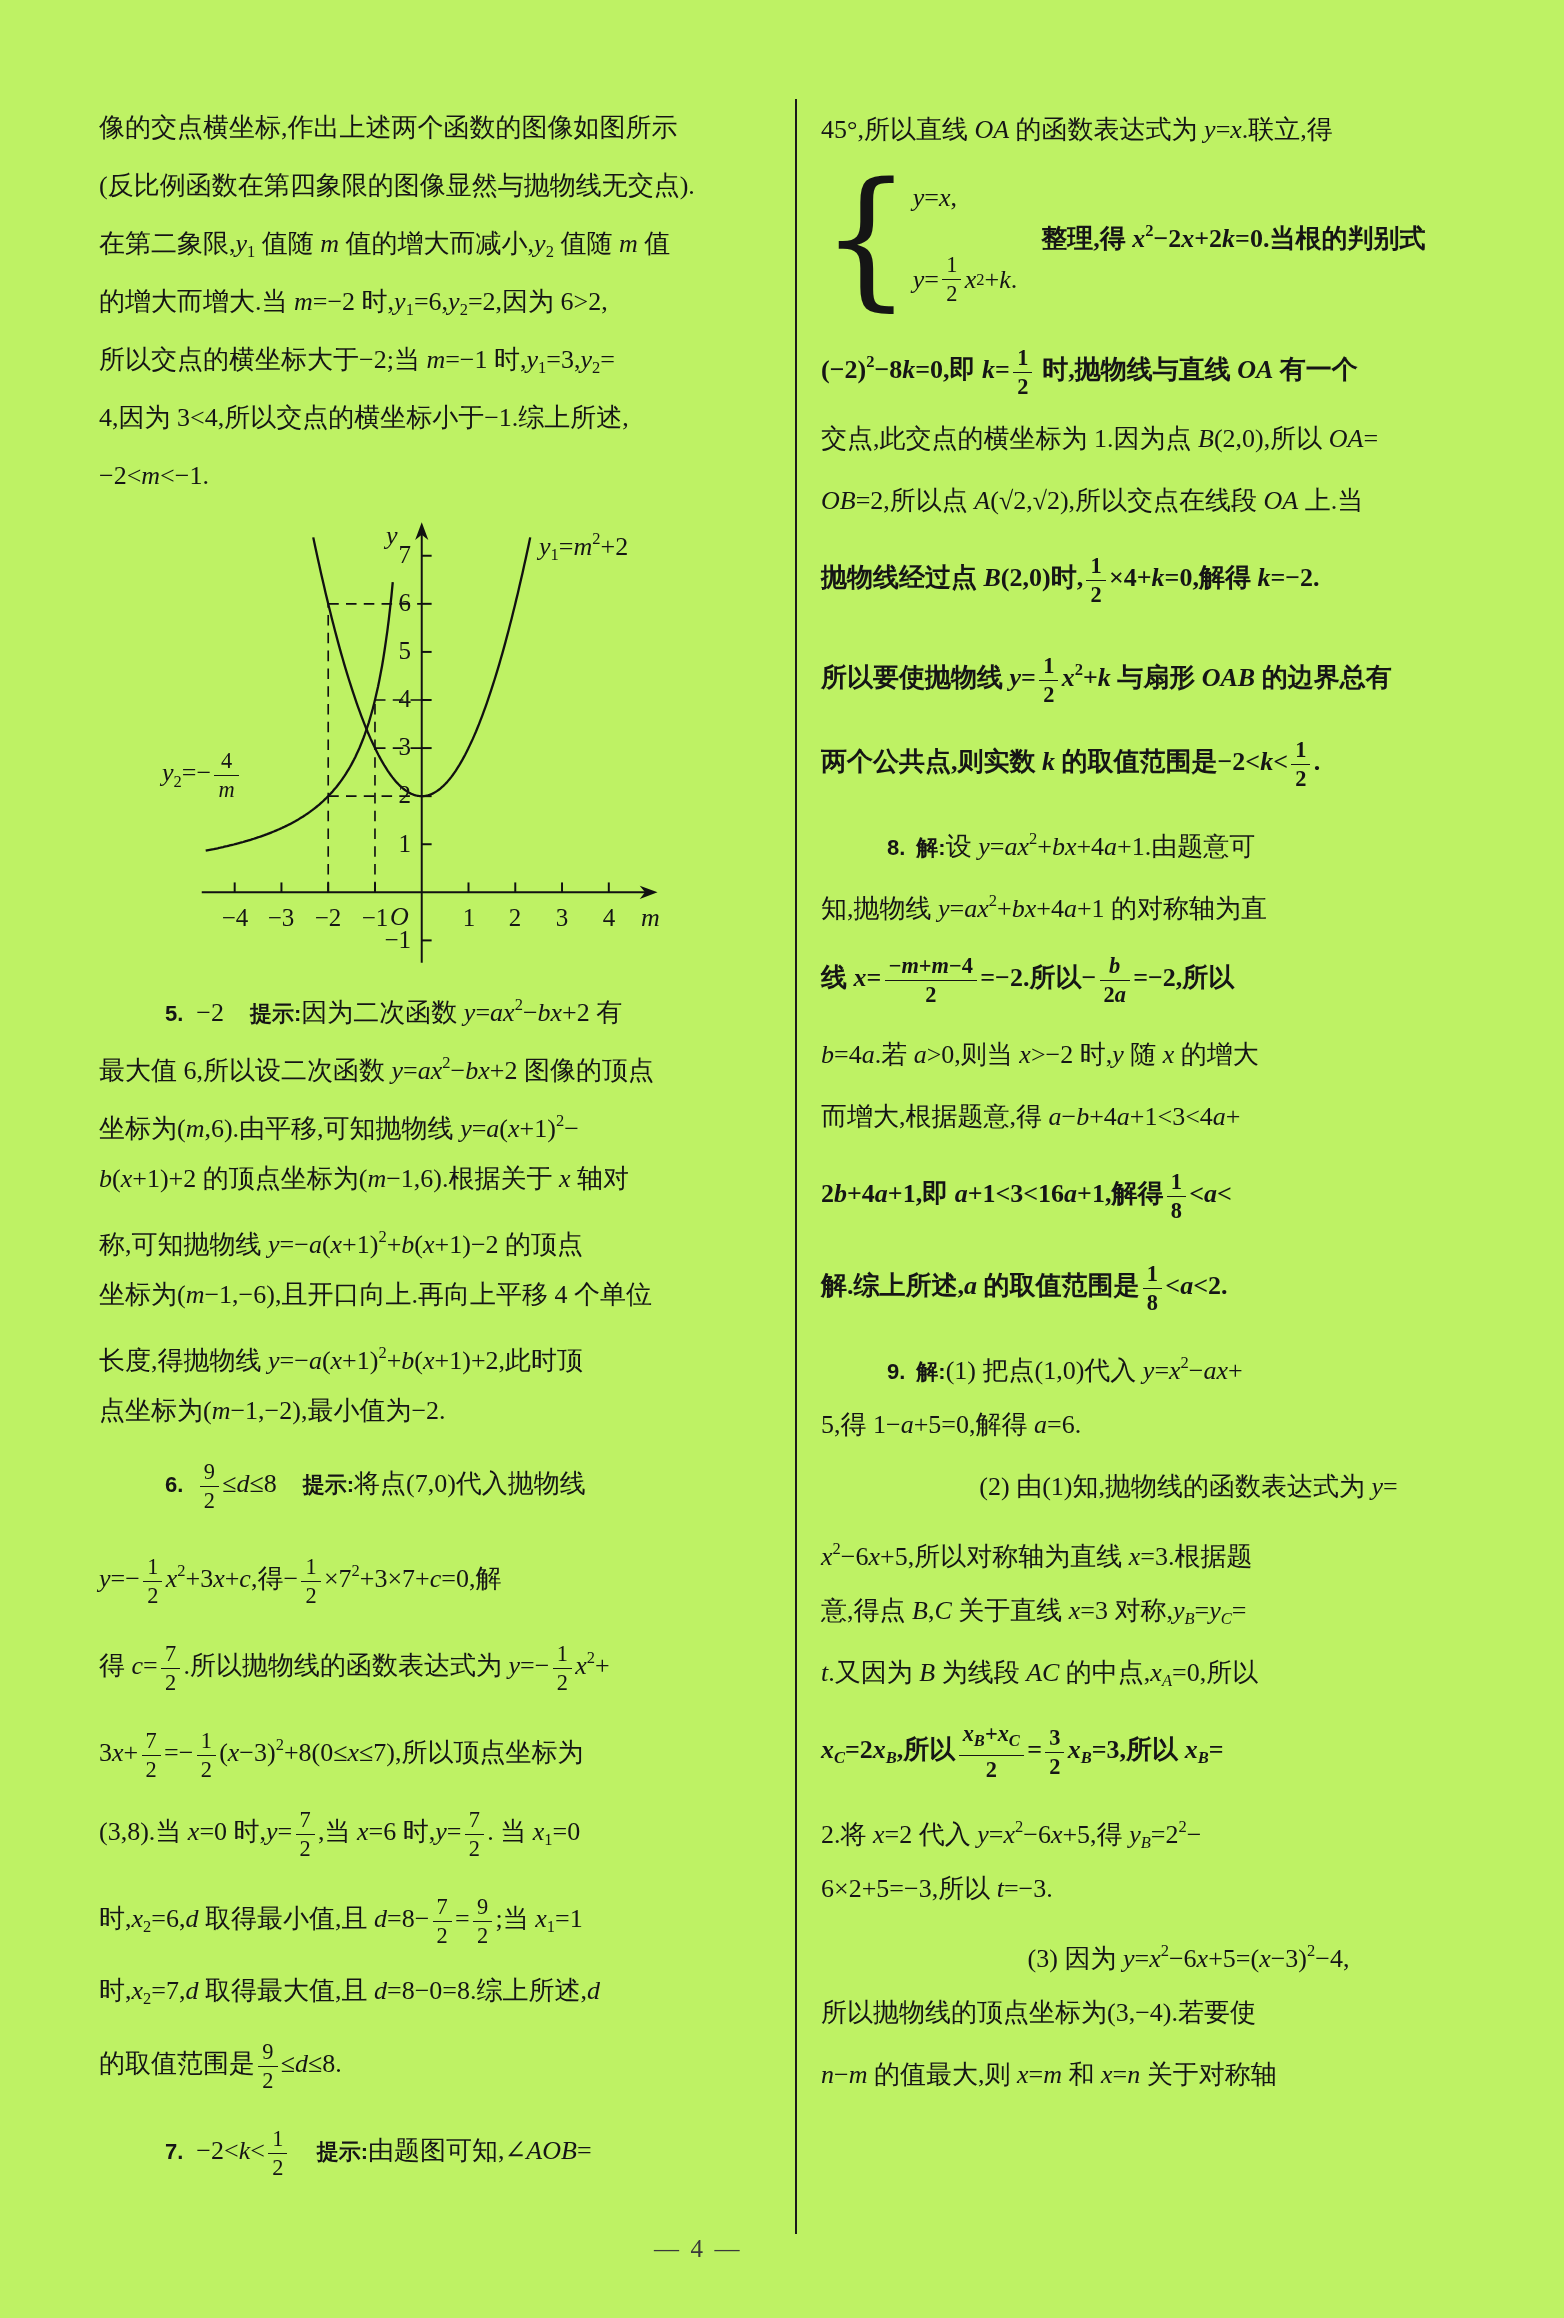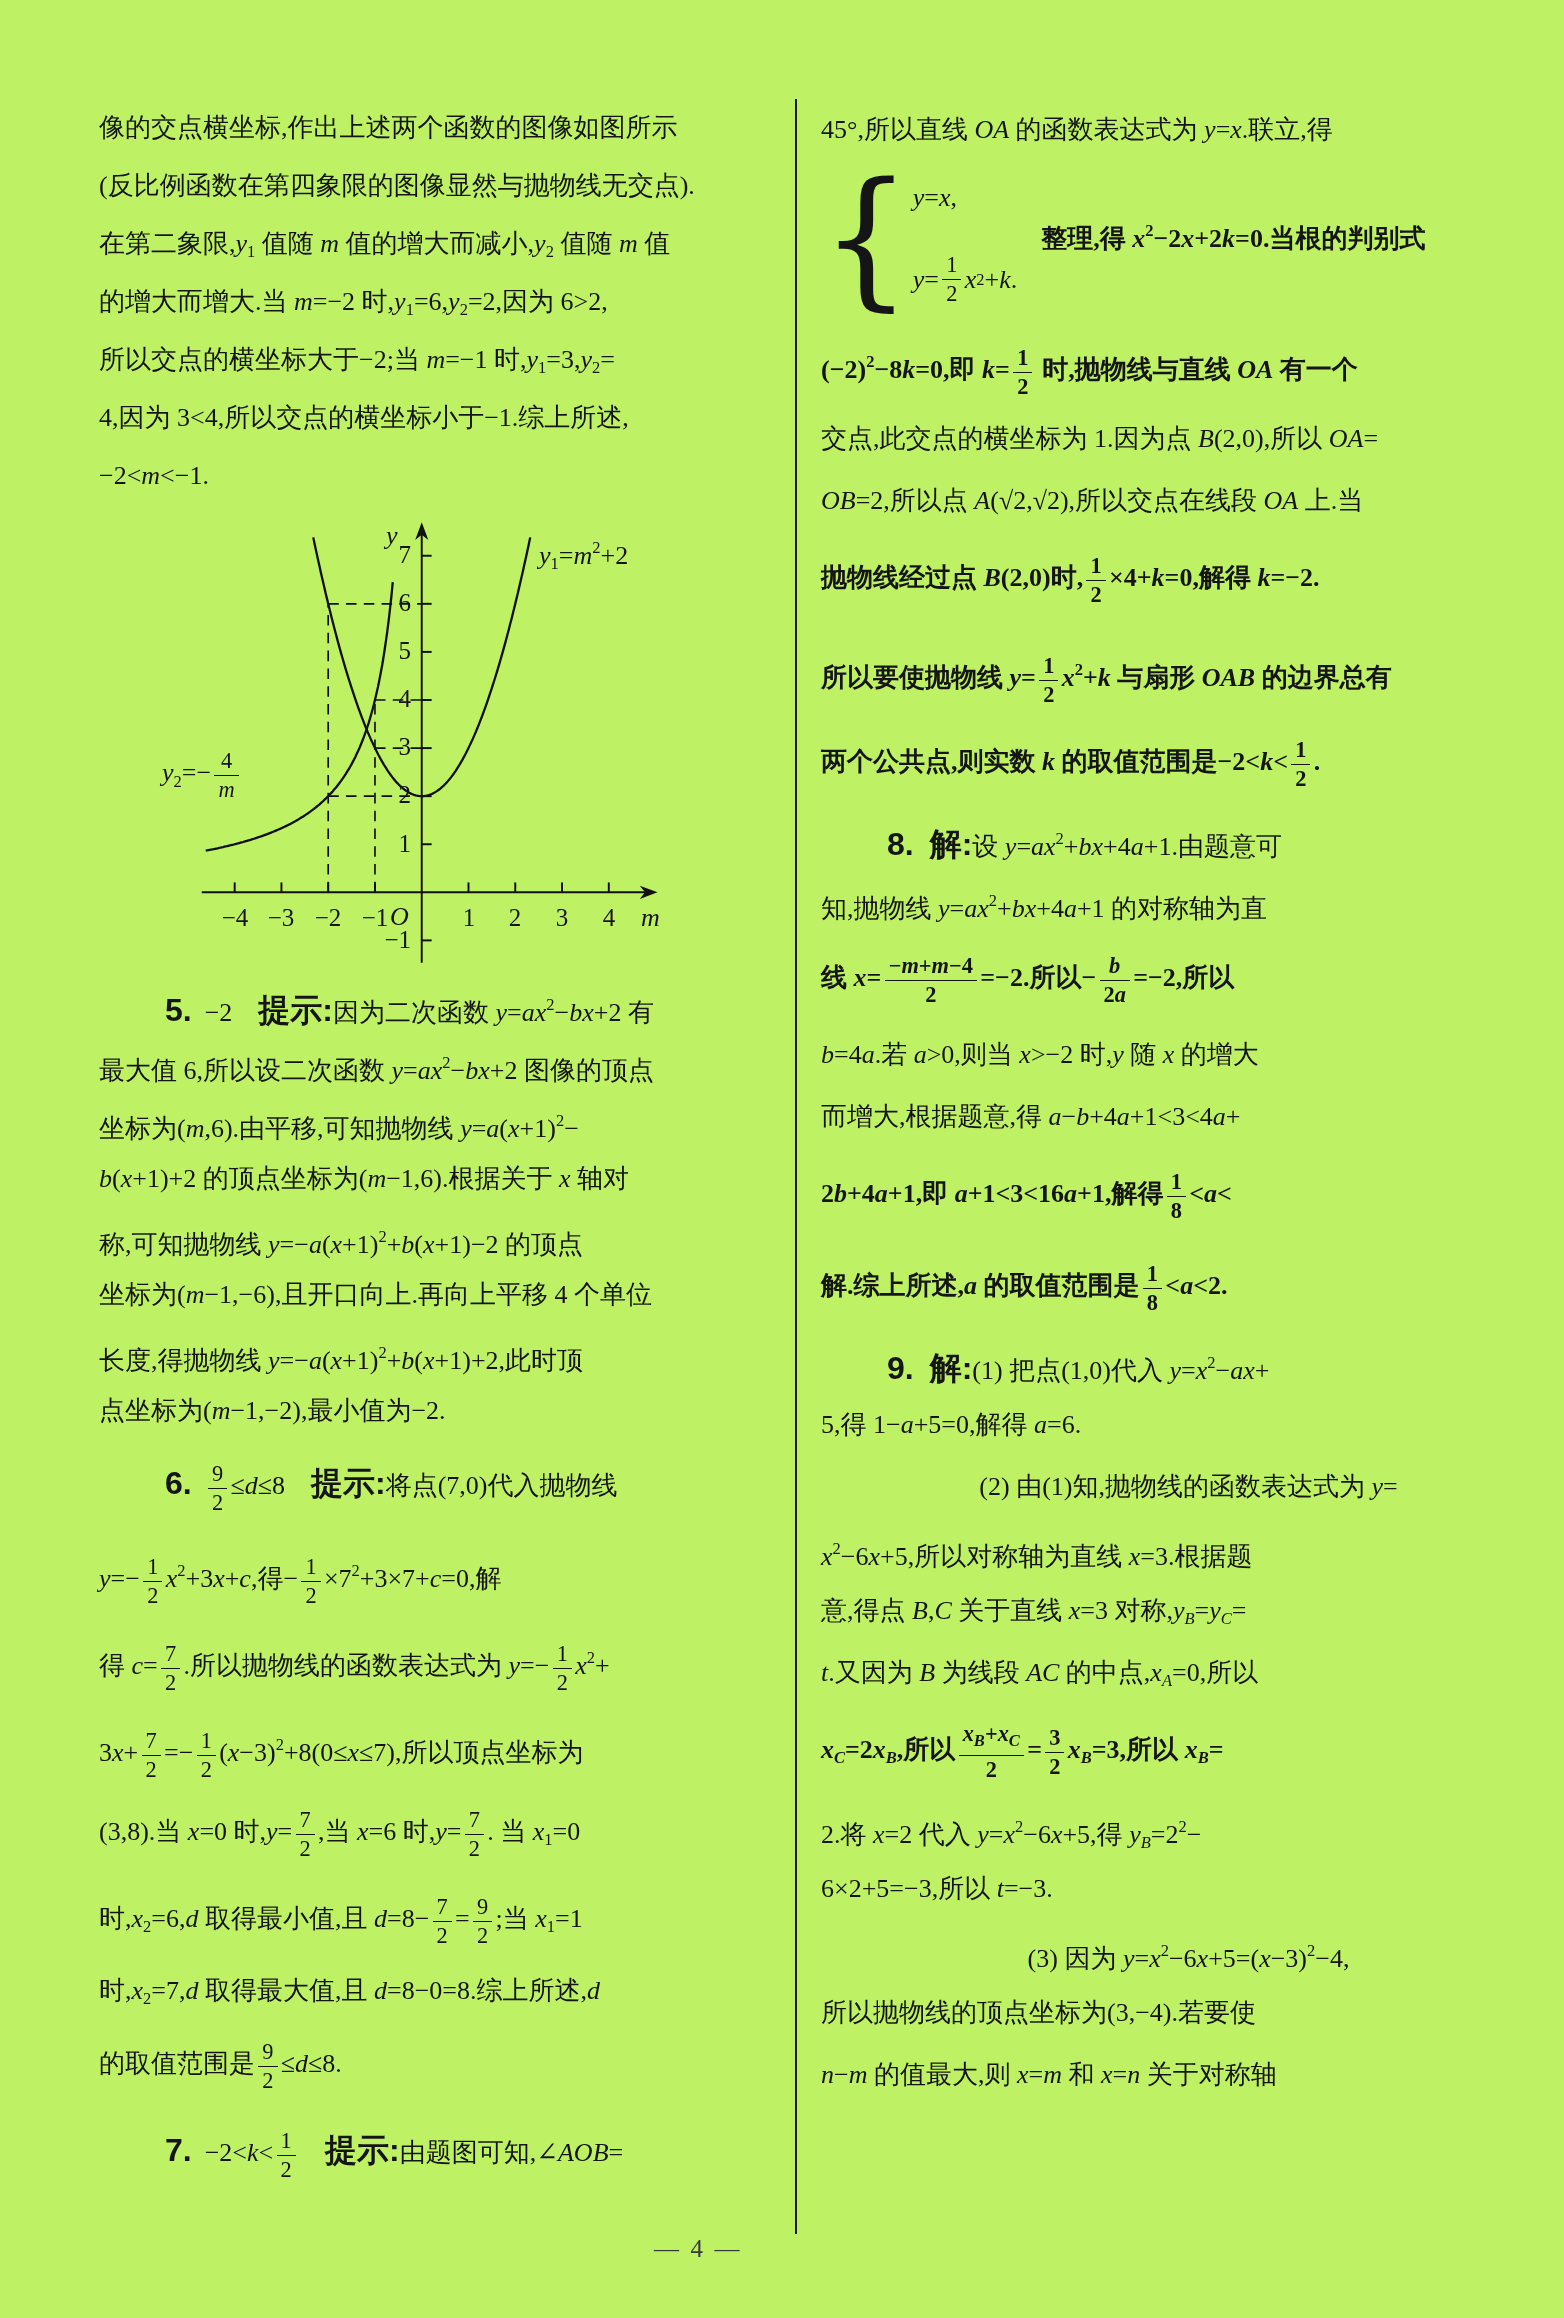--- a/index.html
+++ b/index.html
@@ -9,21 +9,21 @@
   #col-left{left:99px;}
   #col-right{left:821px;}
   .divider{position:absolute;left:795px;top:99px;width:2px;height:2135px;background:#1b1b1b;}
   .line{height:58px;line-height:58px;white-space:nowrap;}
   .line.tall{height:87px;line-height:87px;}
   #col-right .line{height:62px;line-height:62px;}
   #col-right .line.tall{height:92px;line-height:92px;font-weight:bold;}
   .ind-item{padding-left:66px;}
   .ind-sub{padding-left:50px;text-align:center;}
   .it{font-style:italic;}
-  .bd{font-weight:700;font-family:"Liberation Sans","DejaVu Sans",sans-serif;font-size:32px;}
+  .bd{font-weight:700;font-family:"Liberation Sans","DejaVu Sans",sans-serif;font-size:22px;}
   .sup{font-size:16.5px;vertical-align:11.2px;letter-spacing:0;}
   .sub{font-size:16.5px;vertical-align:-5.3px;}
   .frac{display:inline-block;vertical-align:middle;text-align:center;margin:0 3.3px;line-height:normal;}
   .fnum,.fden{display:block;font-size:22.4px;line-height:28px;padding:0 4px;}
   .fnum{border-bottom:1.6px solid #151515;}
   .system{display:flex;align-items:center;height:155px;white-space:nowrap;}
   .sys-brace{display:inline-block;font-size:142px;line-height:142px;transform:scaleY(1.05);
              font-family:"DejaVu Serif",serif;margin-right:1.3px;}
   .sys-eqs{display:flex;flex-direction:column;justify-content:space-between;height:135px;}
   .sys-eq{display:flex;align-items:center;height:53px;}
@@ -92,21 +92,21 @@
         <span class="gtick ticky" style="left: 257px; top: 83px;">6</span>
         <span class="gtick ticky" style="left: 257px; top: 131px;">5</span>
         <span class="gtick ticky" style="left: 257px; top: 179px;">4</span>
         <span class="gtick ticky" style="left: 257px; top: 227px;">3</span>
         <span class="gtick ticky" style="left: 257px; top: 275px;">2</span>
         <span class="gtick ticky" style="left: 257px; top: 324px;">1</span>
         <span class="gtick ticky" style="left: 257px; top: 420px;">−1</span>
         <span class="glabel" style="left: 291px; top: 397px;"><span class="it">O</span></span>
         <span class="glabel" style="left: 542px; top: 398px;"><span class="it">m</span></span>
         <span class="glabel" style="left: 287px; top: 16px;"><span class="it">y</span></span>
-        <span class="glabel" style="left: 440px; top: 33px;"><span class="it">y</span><span class="sub">1</span>=<span class="it">m</span><span class="sup">2</span>+2</span>
+        <span class="glabel" style="left: 440px; top: 24px;"><span class="it">y</span><span class="sub">1</span>=<span class="it">m</span><span class="sup">2</span>+2</span>
         <span class="glabel" style="left: 63px; top: 242px;"><span class="it">y</span><span class="sub">2</span>=−<span class="frac"><span class="fnum">4</span><span class="fden"><span class="it">m</span></span></span></span>
       </div>
       <div class="line ind-item"><span class="bd">5.</span> −2 <span class="bd">提示:</span>因为二次函数 <span class="it">y</span>=<span class="it">ax</span><span class="sup">2</span>−<span class="it">bx</span>+2 有</div>
       <div class="line">最大值 6,所以设二次函数 <span class="it">y</span>=<span class="it">ax</span><span class="sup">2</span>−<span class="it">bx</span>+2 图像的顶点</div>
       <div class="line">坐标为(<span class="it">m</span>,6).由平移,可知抛物线 <span class="it">y</span>=<span class="it">a</span>(<span class="it">x</span>+1)<span class="sup">2</span>−</div>
       <div class="line"><span class="it">b</span>(<span class="it">x</span>+1)+2 的顶点坐标为(<span class="it">m</span>−1,6).根据关于 <span class="it">x</span> 轴对</div>
       <div class="line">称,可知抛物线 <span class="it">y</span>=−<span class="it">a</span>(<span class="it">x</span>+1)<span class="sup">2</span>+<span class="it">b</span>(<span class="it">x</span>+1)−2 的顶点</div>
       <div class="line">坐标为(<span class="it">m</span>−1,−6),且开口向上.再向上平移 4 个单位</div>
       <div class="line">长度,得抛物线 <span class="it">y</span>=−<span class="it">a</span>(<span class="it">x</span>+1)<span class="sup">2</span>+<span class="it">b</span>(<span class="it">x</span>+1)+2,此时顶</div>
       <div class="line">点坐标为(<span class="it">m</span>−1,−2),最小值为−2.</div>

